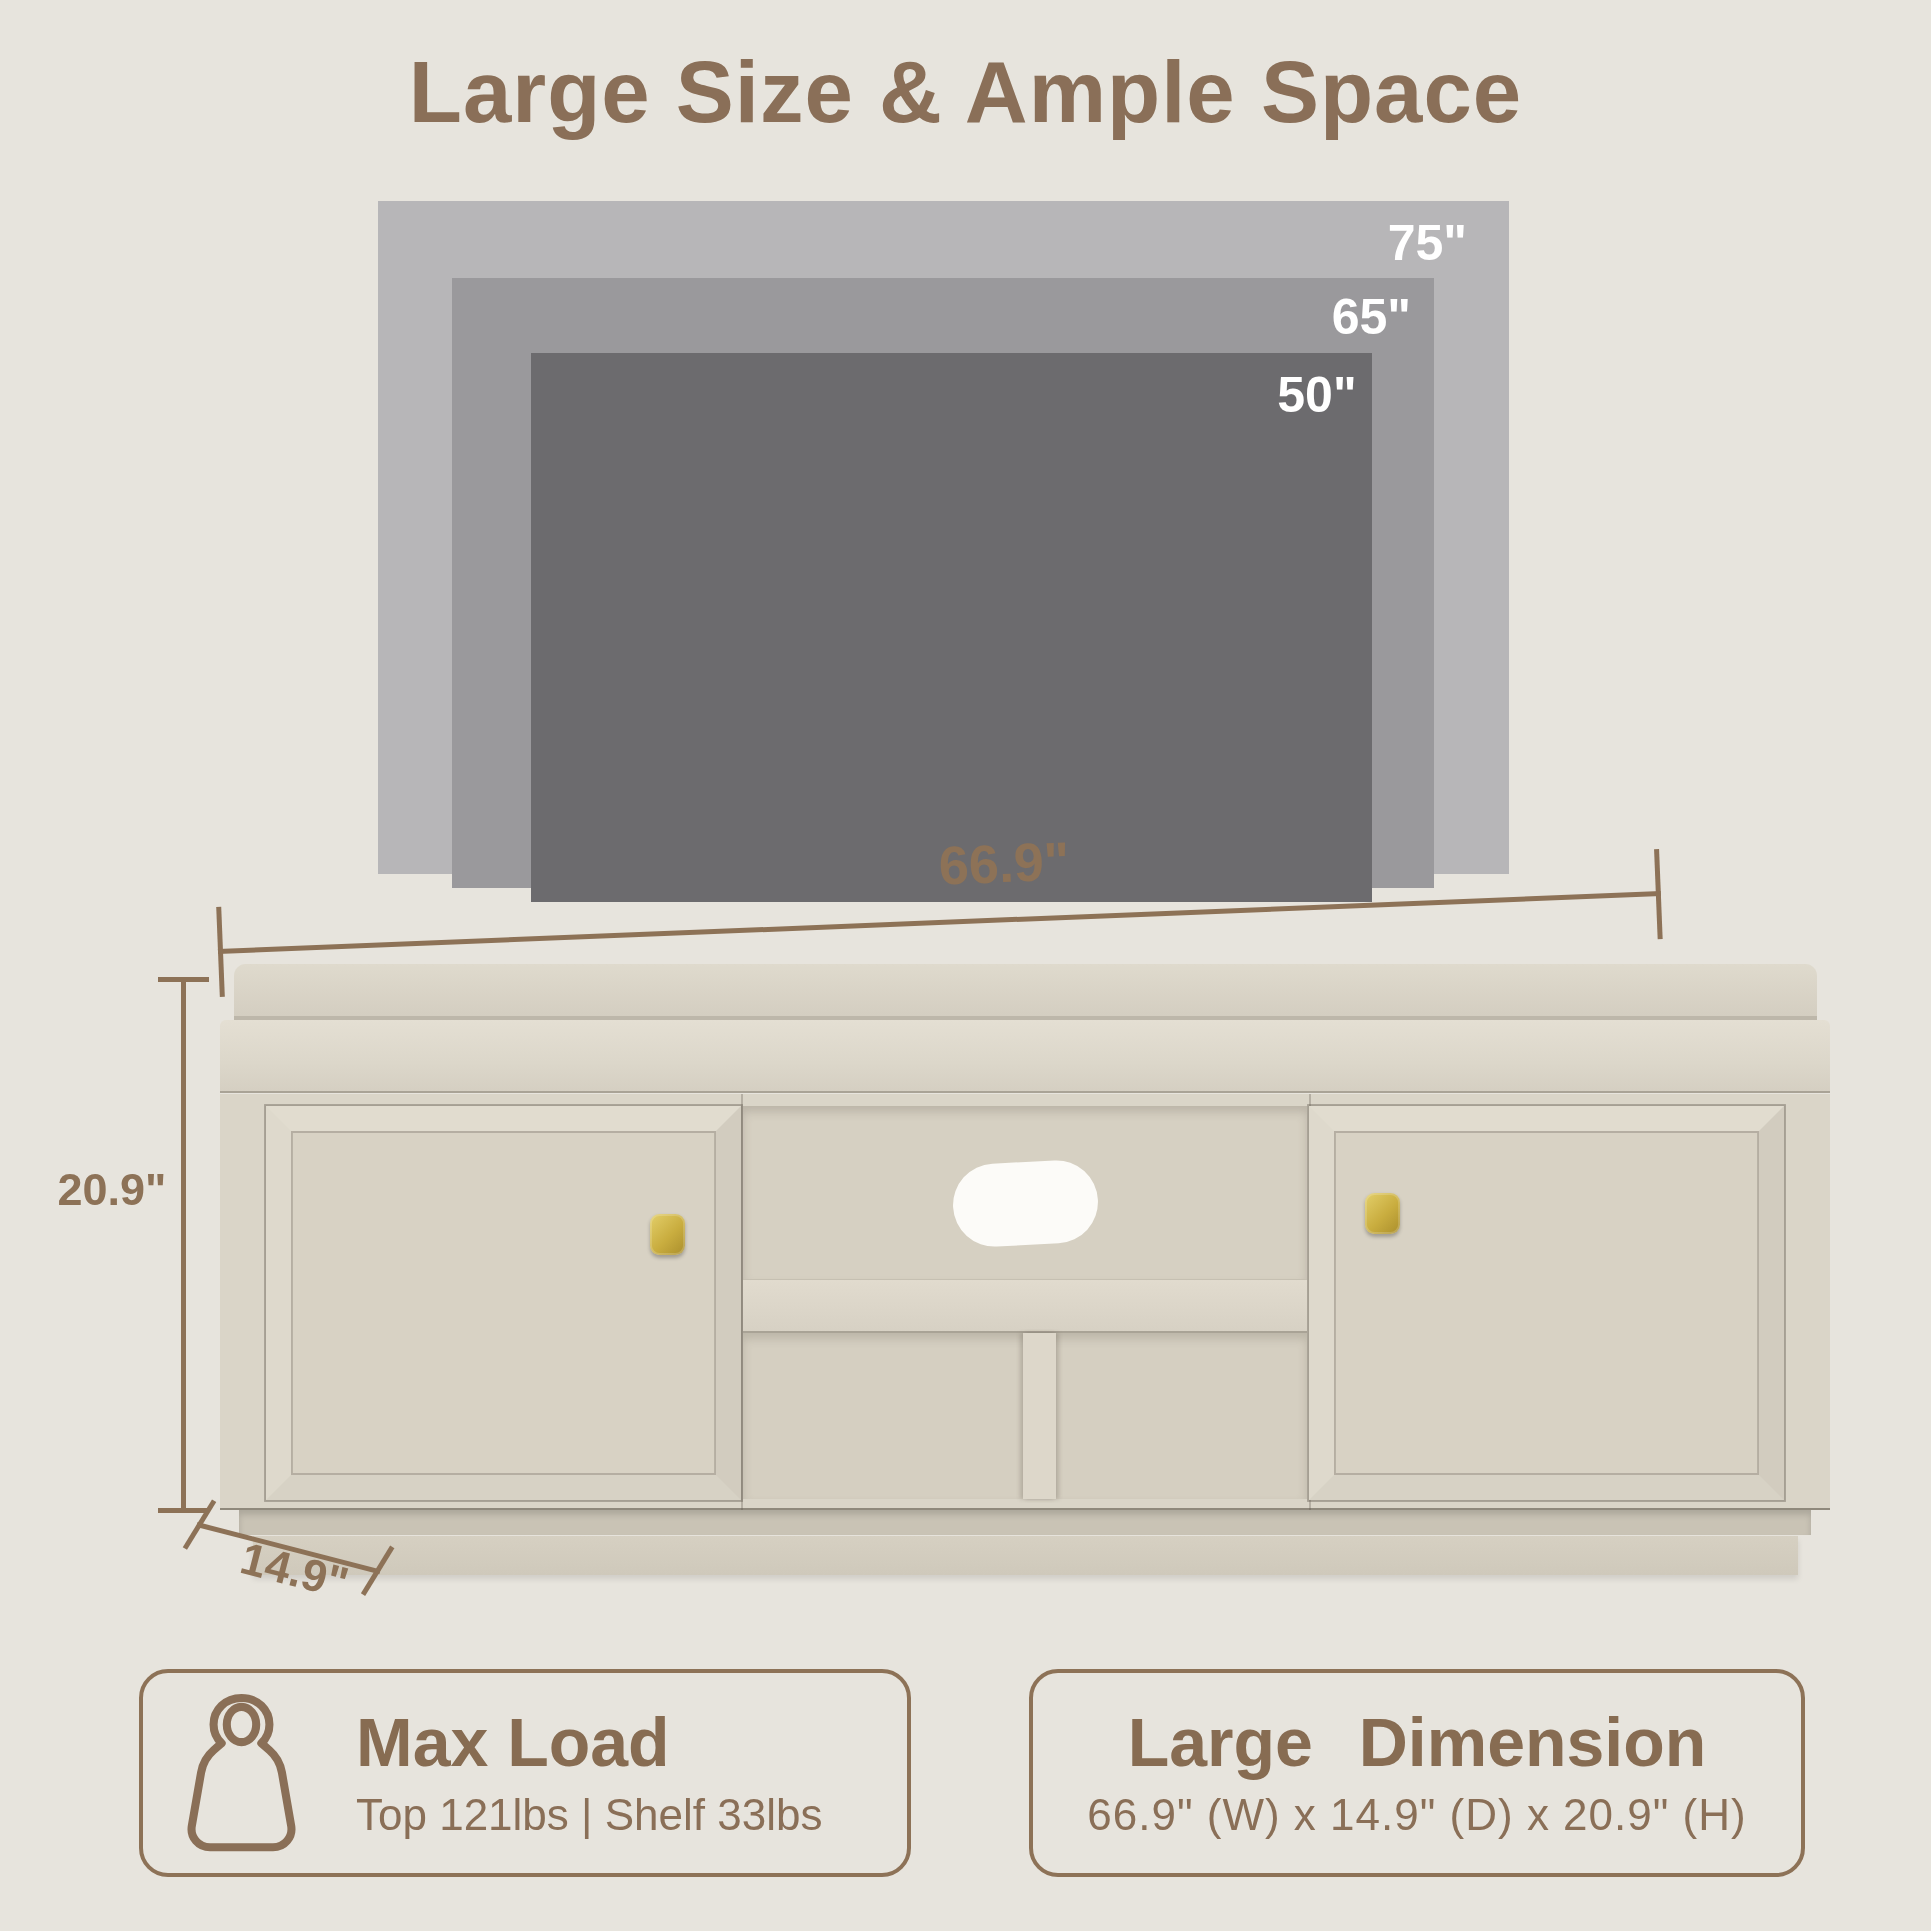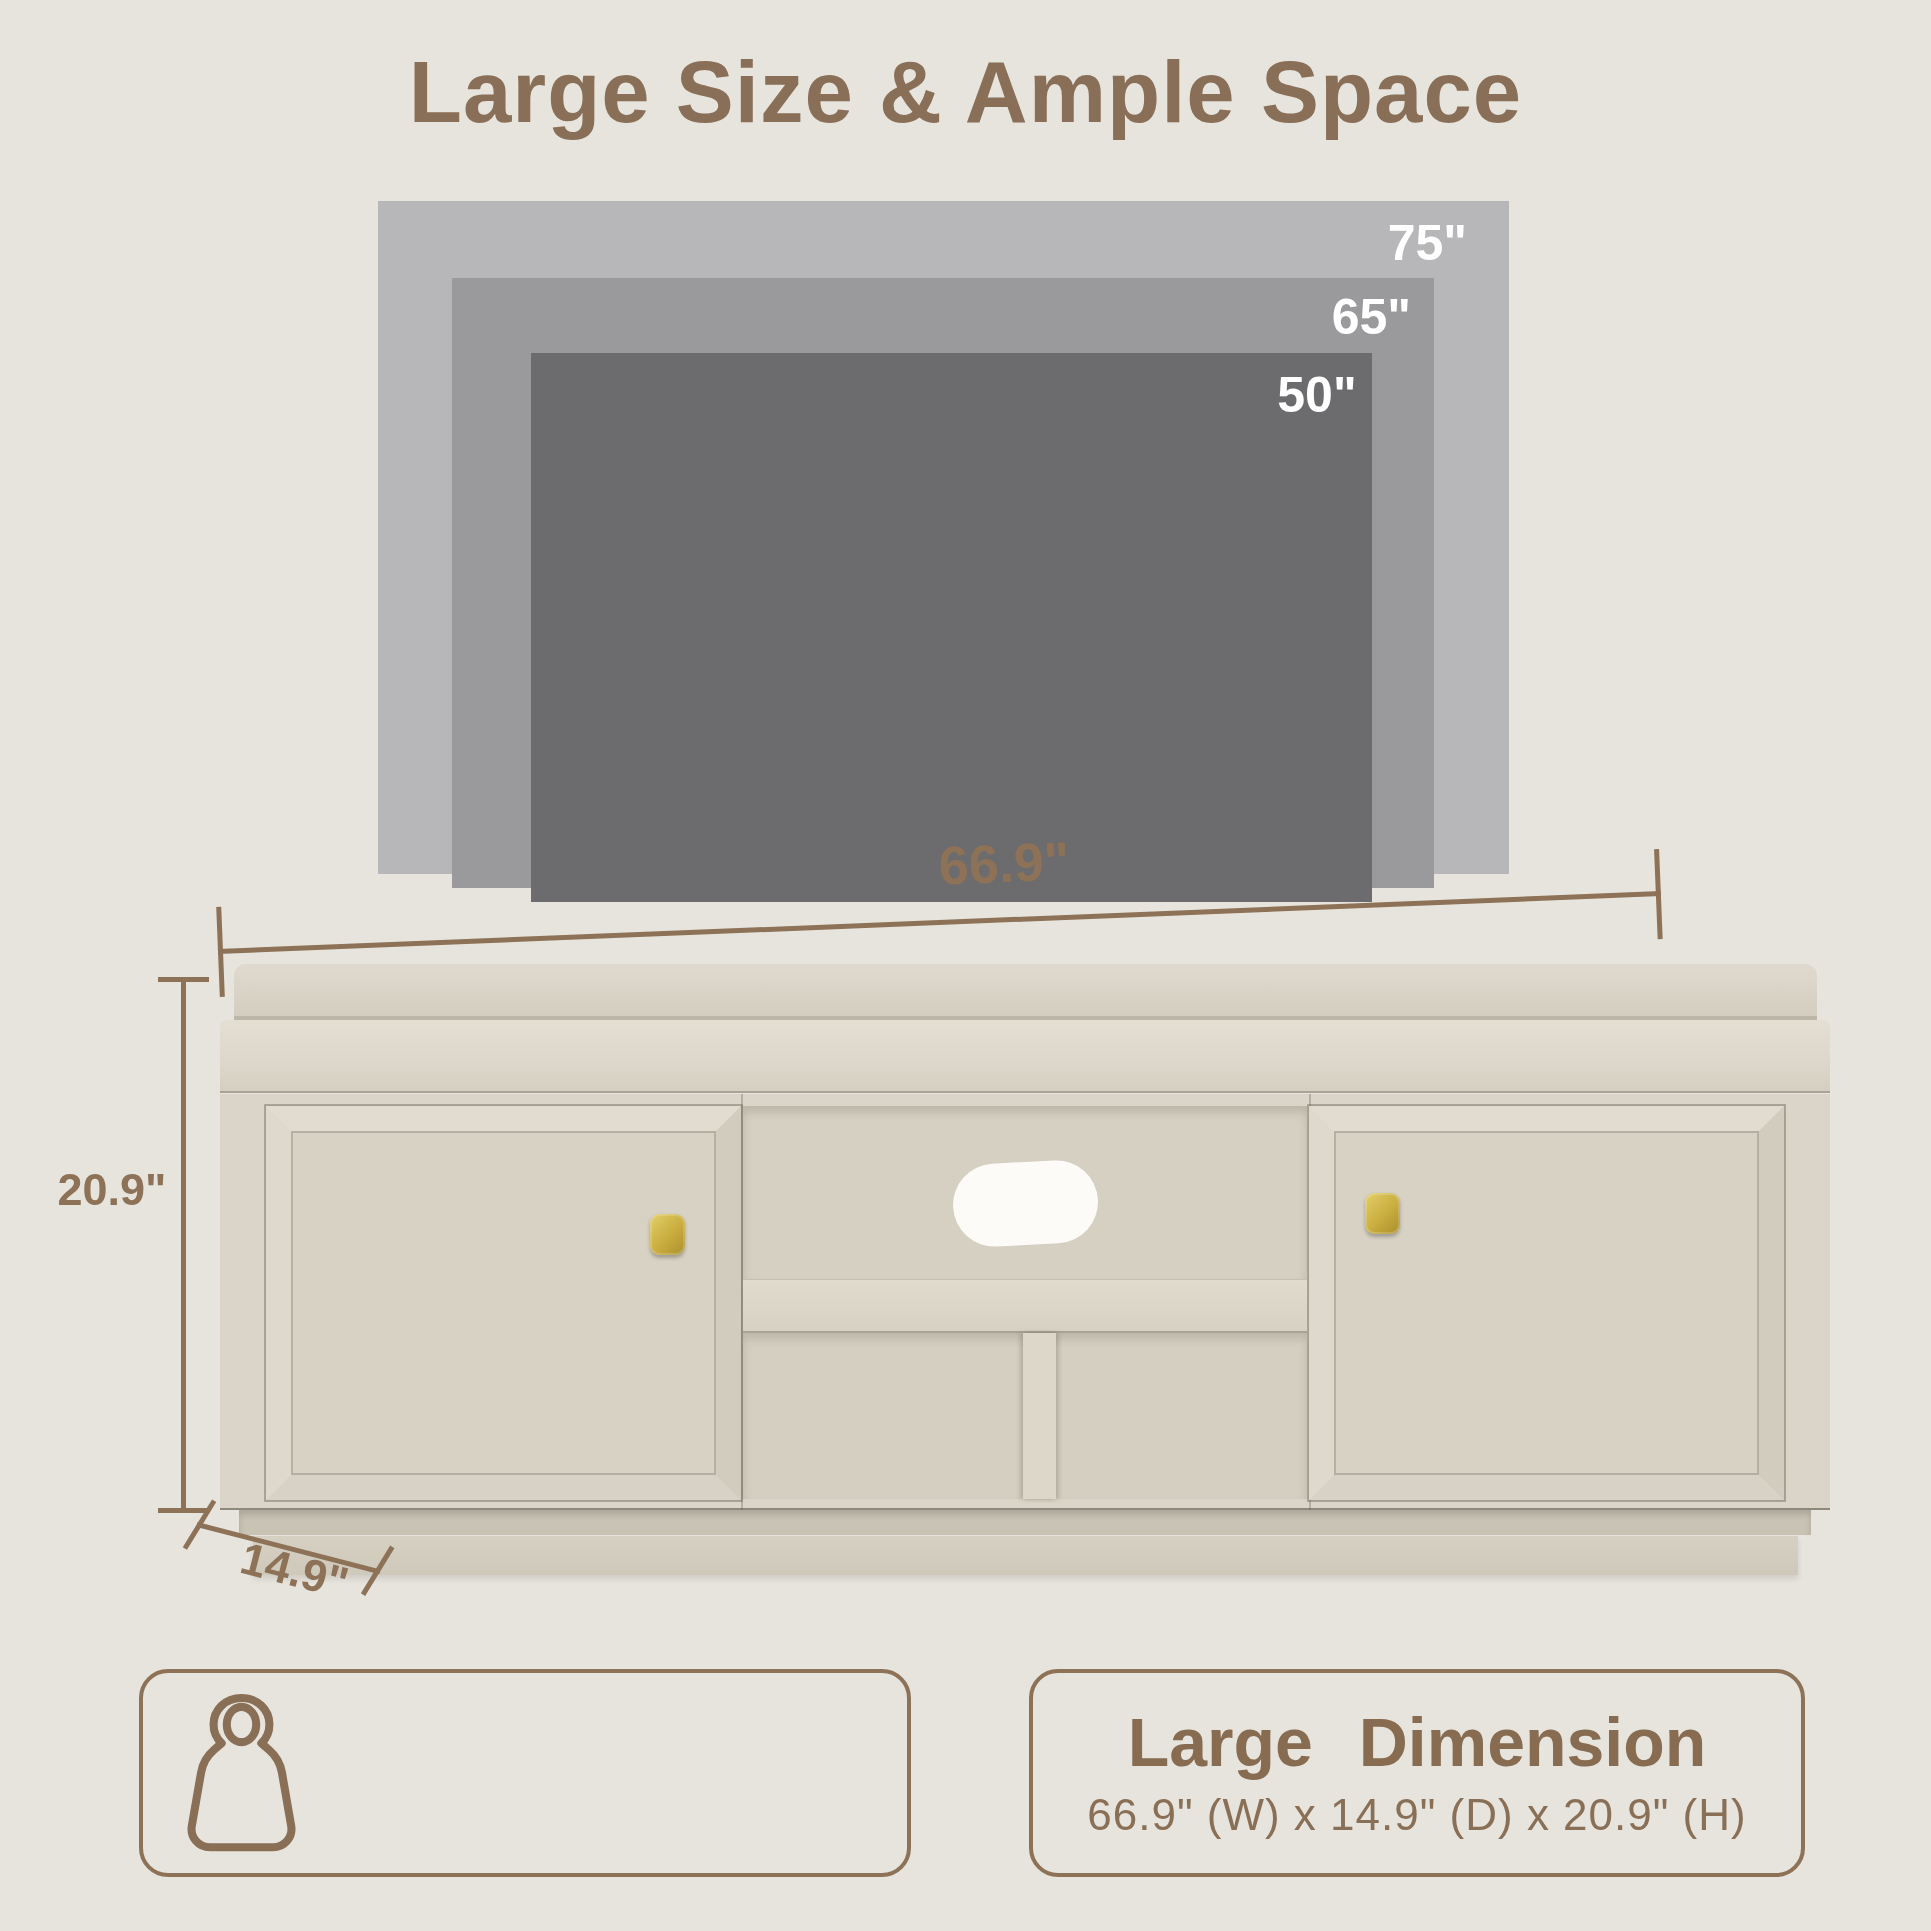--- a/index.html
+++ b/index.html
@@ -221,20 +221,24 @@
   <div class="dim-label dim-label-height">20.9"</div>
 
   <div class="dim dim-depth"></div>
   <div class="dim-label dim-label-depth">14.9"</div>
 
   <div class="card card-max-load">
     <svg class="card-icon" viewBox="0 0 100 112">
       <path d="M50 5 C39 5 31 13 31 23 C31 28 33 32.5 36.5 35.7 L31 40.5 C26.5 44.4 23.5 49.8 22.5 55.7 L16.2 92 C14.9 99.7 20.8 106.5 28.6 106.5 L71.4 106.5 C79.2 106.5 85.1 99.7 83.8 92 L77.5 55.7 C76.5 49.8 73.5 44.4 69 40.5 L63.5 35.7 C67 32.5 69 28 69 23 C69 13 61 5 50 5 Z" fill="none" stroke="#8a6f57" stroke-width="5.5" stroke-linejoin="round"></path>
       <ellipse cx="50" cy="23" rx="10" ry="12" fill="none" stroke="#8a6f57" stroke-width="5.5"></ellipse>
     </svg>
+    <div class="card-text">
+      <div class="card-title">Max Load</div>
+      <div class="card-detail">Top 121lbs | Shelf 33lbs</div>
+    </div>
   </div>
 
   <div class="card card-drawer">
     <div class="card-title">Large Dimension</div>
     <div class="card-detail">66.9" (W) x 14.9" (D) x 20.9" (H)</div>
   </div>
 
 </div>
 
 

